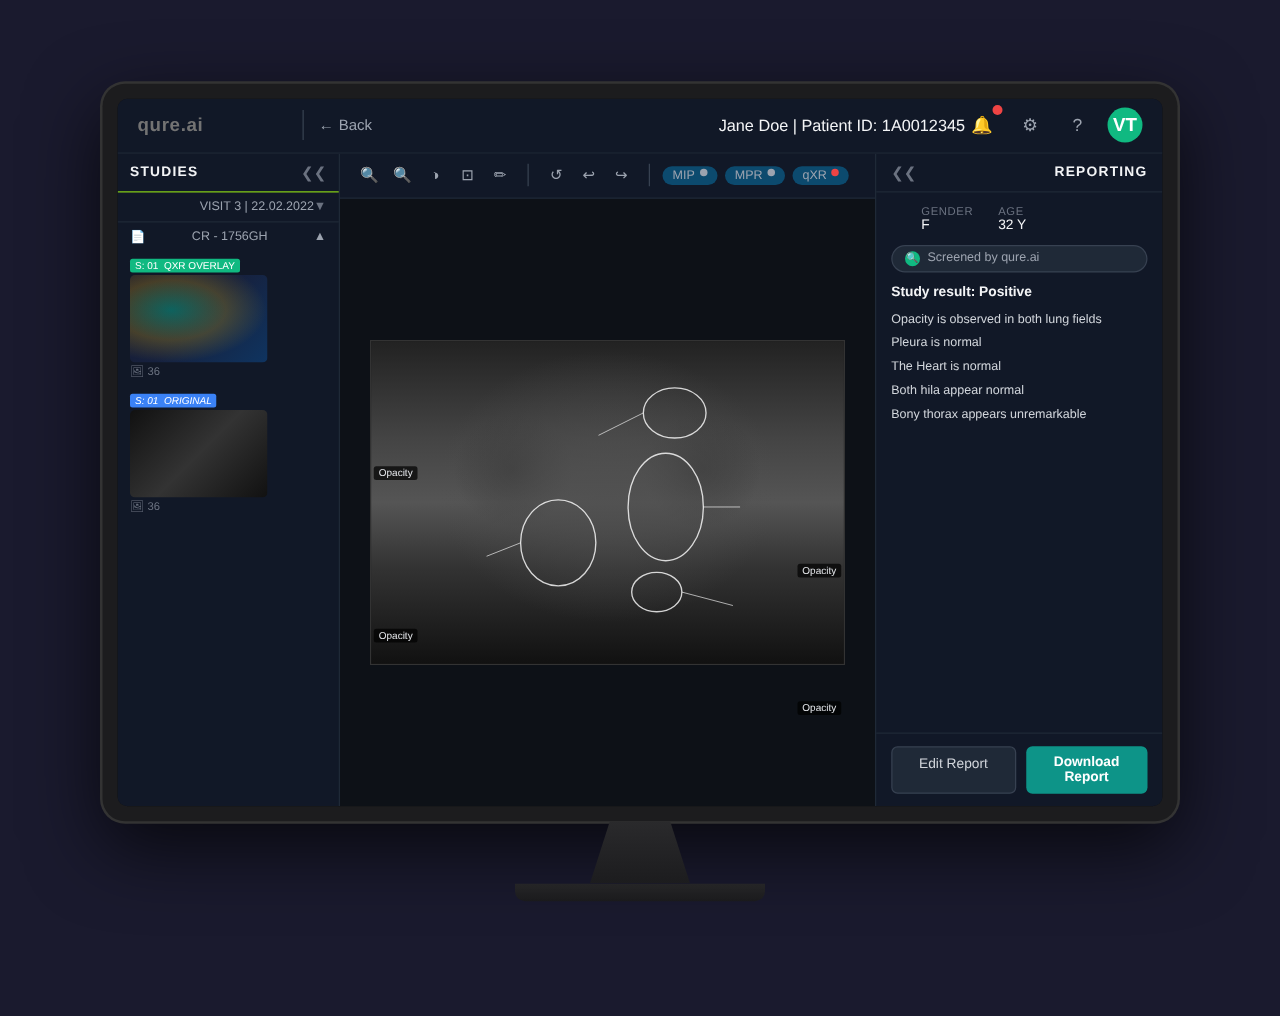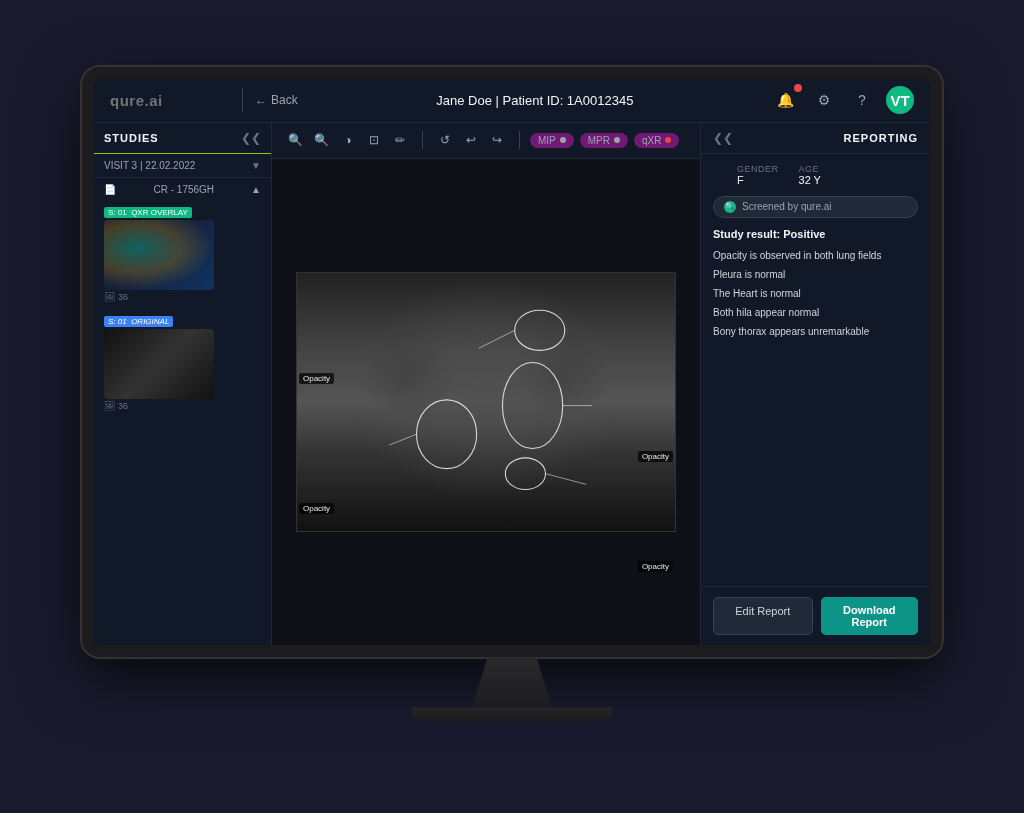--- a/index.html
+++ b/index.html
@@ -89,21 +89,21 @@
       color: #9ca3af;
       font-size: 12px;
       cursor: pointer;
       display: flex;
       align-items: center;
       gap: 4px;
     }
 
     .patient-info {
       flex: 1;
-      text-align: center;
+      text-align: right;
       color: #f3f4f6;
       font-size: 13px;
       font-weight: 500;
     }
 
     .top-icons {
       display: flex;
       align-items: center;
       gap: 10px;
     }
@@ -172,21 +172,21 @@
 
     .collapse-btn {
       color: #6b7280;
       font-size: 12px;
       cursor: pointer;
     }
 
     .visit-selector {
       display: flex;
       align-items: center;
-      justify-content: space-between;
+      justify-content: flex-end;
       padding: 6px 10px;
       border-bottom: 1px solid #1f2937;
       cursor: pointer;
     }
 
     .visit-text {
       color: #9ca3af;
       font-size: 10px;
     }
 
@@ -295,23 +295,23 @@
     }
 
     .tool-group {
       display: flex;
       align-items: center;
       gap: 2px;
     }
 
     .mode-btn {
       display: flex;
-      align-items: center;
+      align-items: flex-start;
       gap: 4px;
-      background: #701a75;
+      background: #0c4a6e;
       border-radius: 10px;
       padding: 2px 8px;
       font-size: 10px;
       color: #9ca3af;
       cursor: pointer;
     }
 
     .mode-dot {
       width: 6px;
       height: 6px;

